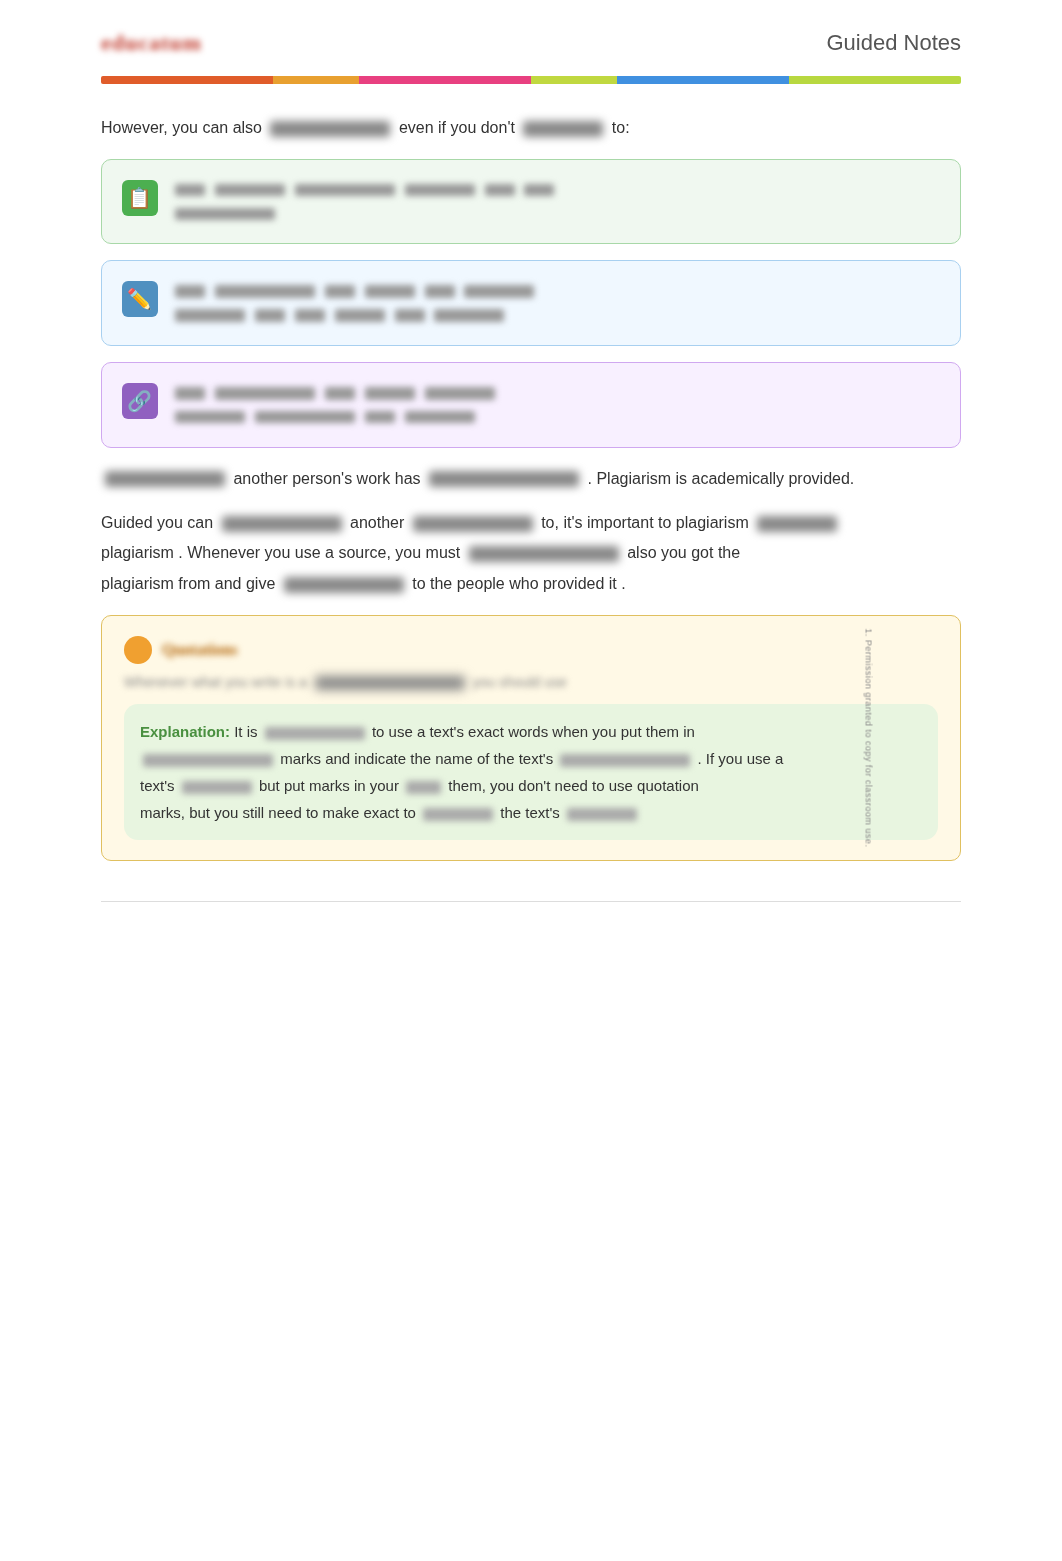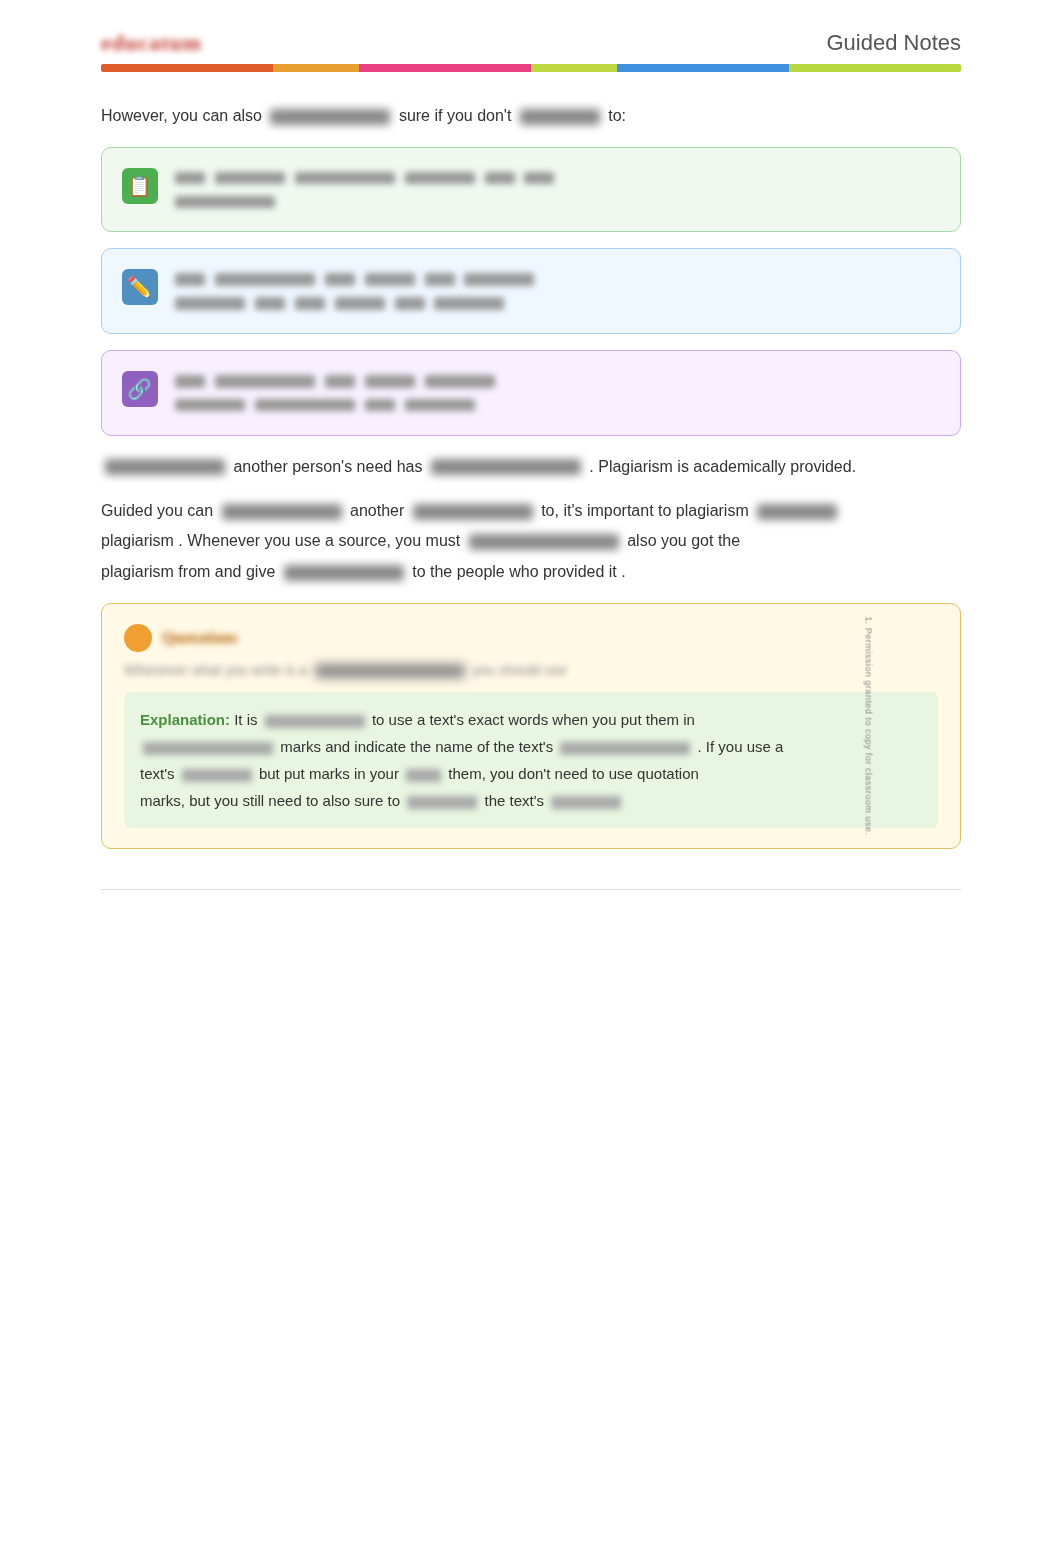--- a/index.html
+++ b/index.html
@@ -17,21 +17,21 @@
       margin: 0 auto;
       padding: 30px 20px 60px 20px;
       position: relative;
     }
 
     
     .header {
       display: flex;
       align-items: center;
       justify-content: space-between;
-      margin-bottom: 8px;
+      margin-bottom: 20px;
     }
 
     .logo-area {
       display: flex;
       align-items: center;
     }
 
     .logo-text {
       font-size: 22px;
       font-weight: bold;
@@ -197,21 +197,21 @@
       font-size: 14px;
       color: #888;
       margin-bottom: 14px;
       filter: blur(3px);
       font-family: Arial, sans-serif;
     }
 
     
     .explanation-box {
       background: #e8f5e0;
-      border-radius: 6px;
+      border-radius: 14px;
       padding: 14px 16px;
       font-size: 15px;
       color: #333;
       line-height: 1.8;
       font-family: Arial, sans-serif;
     }
 
     .explanation-label {
       color: #4a9040;
       font-weight: bold;
@@ -269,21 +269,21 @@
     <div class="seg2"></div>
     <div class="seg3"></div>
     <div class="seg4"></div>
     <div class="seg5"></div>
     <div class="seg6"></div>
   </div>
 
   <div class="main-text">
     <span>However,   you can also</span>
     <span class="blurred-word lg"></span>
-    <span>sure if you don't</span>
+    <span>even if you don't</span>
     <span class="blurred-word md"></span>
     <span>to:</span>
   </div>
 
   <div class="info-card card-green">
     <div class="card-icon icon-green">📋</div>
     <div class="card-content">
       <span class="card-blurred sm"></span>
       <span class="card-blurred md"></span>
       <span class="card-blurred lg"></span>
@@ -325,21 +325,21 @@
       <br>
       <span class="card-blurred md"></span>
       <span class="card-blurred lg"></span>
       <span class="card-blurred sm"></span>
       <span class="card-blurred md"></span>
     </div>
   </div>
 
   <div class="body-paragraph">
     <span class="blurred-word lg"></span>
-    <span> another person's need has </span>
+    <span> another person's work has </span>
     <span class="blurred-word xl"></span>
     <span>. Plagiarism is academically provided.</span>
   </div>
 
   <div class="body-paragraph">
     <span>Guided you can </span>
     <span class="blurred-word lg"></span>
     <span> another </span>
     <span class="blurred-word lg"></span>
     <span> to, it's important to    plagiarism </span>
@@ -375,21 +375,21 @@
       <span> marks and indicate the name of the text's </span>
       <span class="exp-blurred xl"></span>
       <span>. If you use a</span>
       <br>
       <span>text's </span>
       <span class="exp-blurred md"></span>
       <span> but put marks in your </span>
       <span class="exp-blurred sm"></span>
       <span> them, you don't need to use quotation</span>
       <br>
-      <span>marks, but you still need to also sure to </span>
+      <span>marks, but you still need to make exact to </span>
       <span class="exp-blurred md"></span>
       <span> the text's </span>
       <span class="exp-blurred md"></span>
     </div>
 
     <div class="side-permission">1. Permission granted to copy for classroom use.</div>
   </div>
 
   <div class="bottom-line"></div>
 </div>

